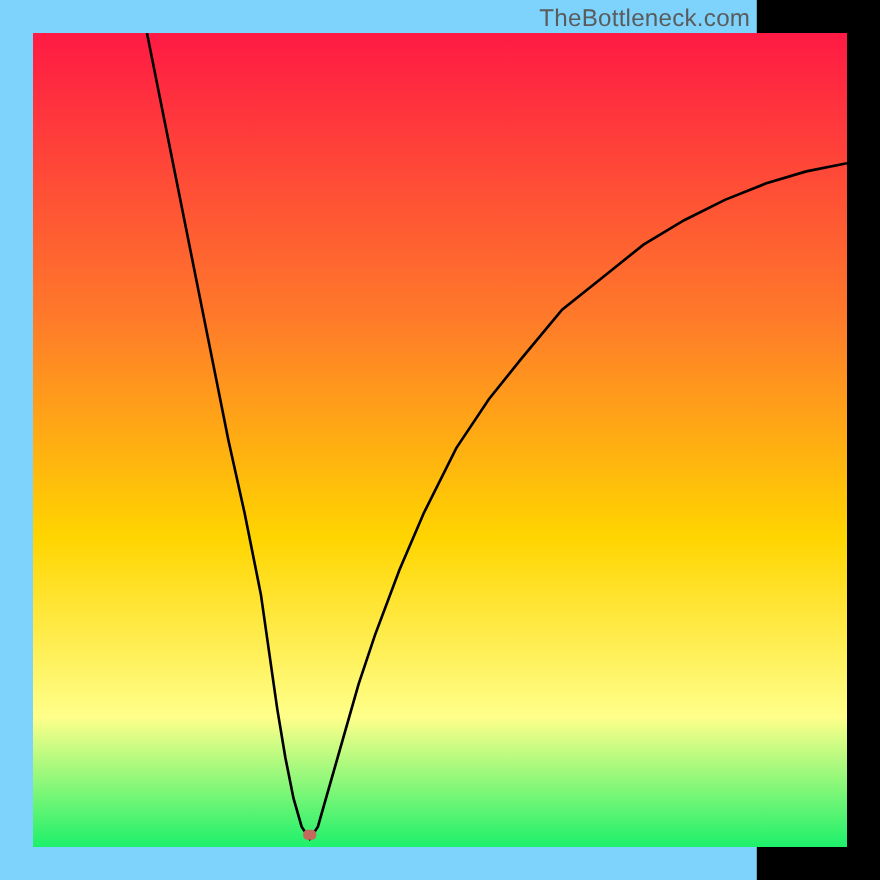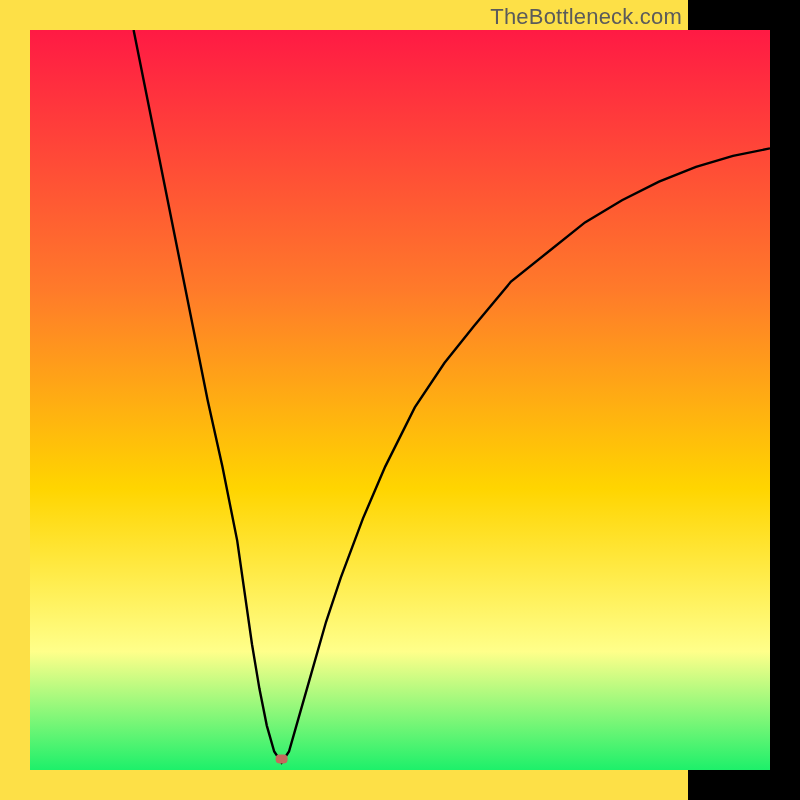--- a/index.html
+++ b/index.html
@@ -8,21 +8,21 @@
     width: 800px;
     height: 800px;
     background: #000;
     font-family: Arial, Helvetica, sans-serif;
     overflow: hidden;
   }
   .frame {
     position: relative;
     width: 688px;
     height: 800px;
-    background: #fde047;
+    background: #7dd3fc;
     text-align: right;
   }
   .plot {
     position: absolute;
     left: 30px;
     top: 30px;
     width: 740px;
     height: 740px;
   }
   .watermark {

